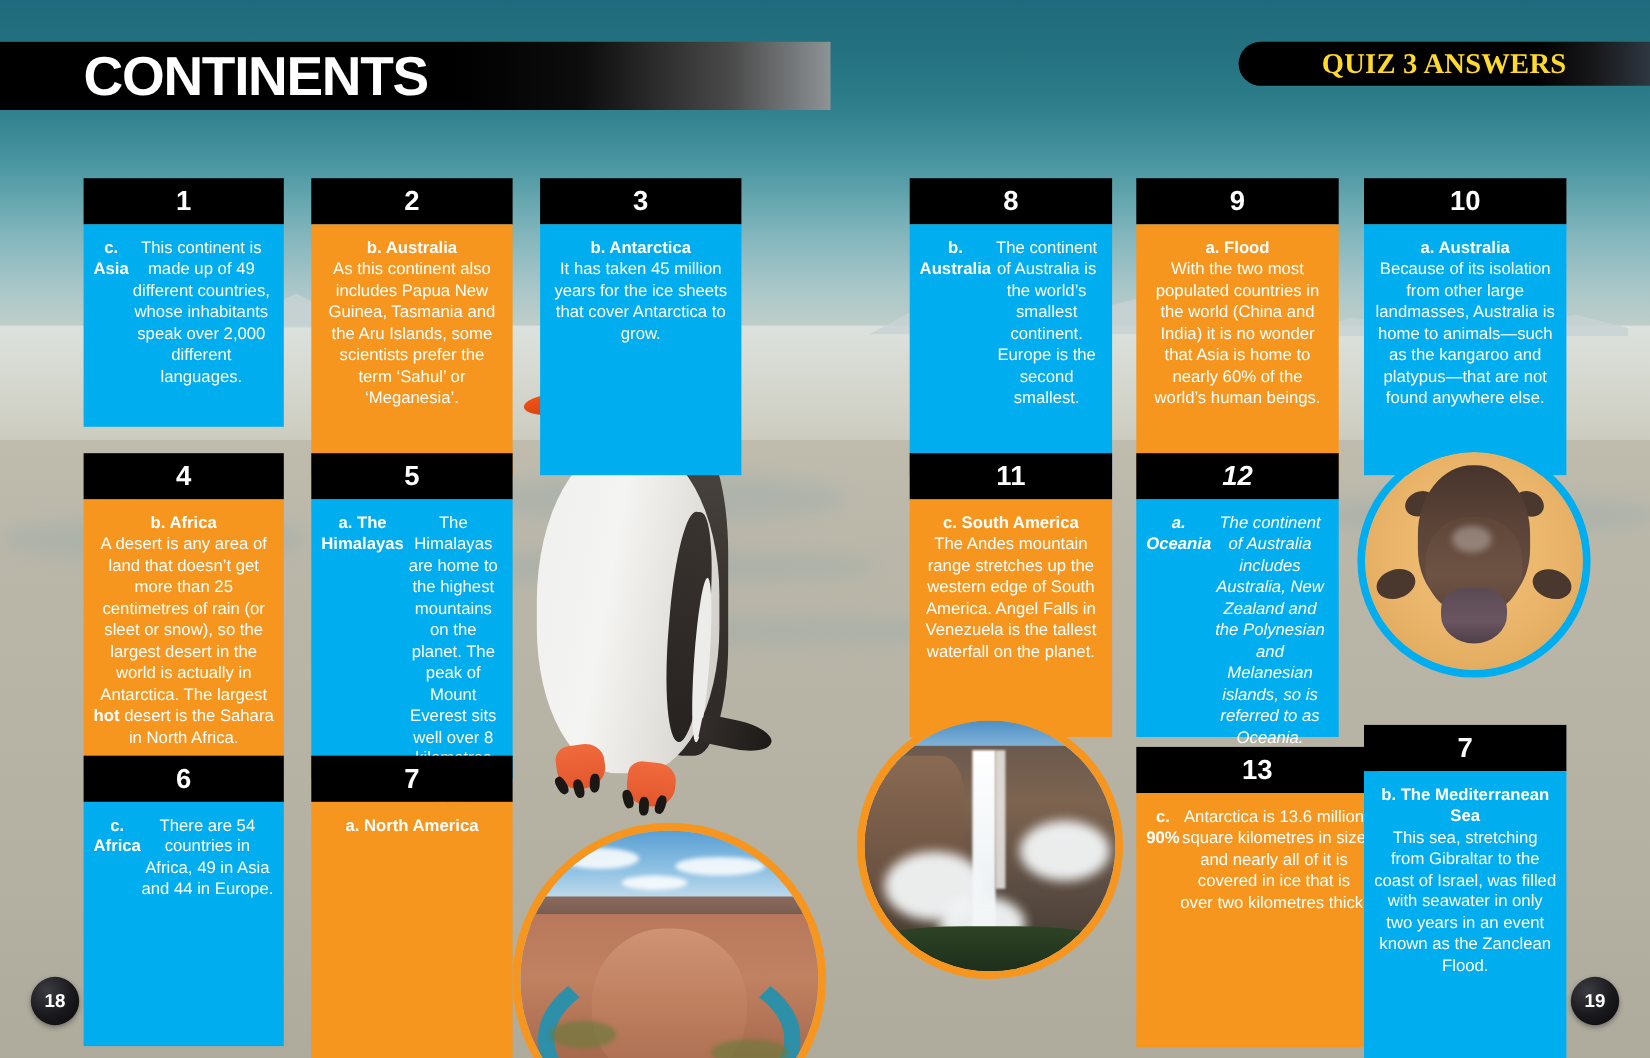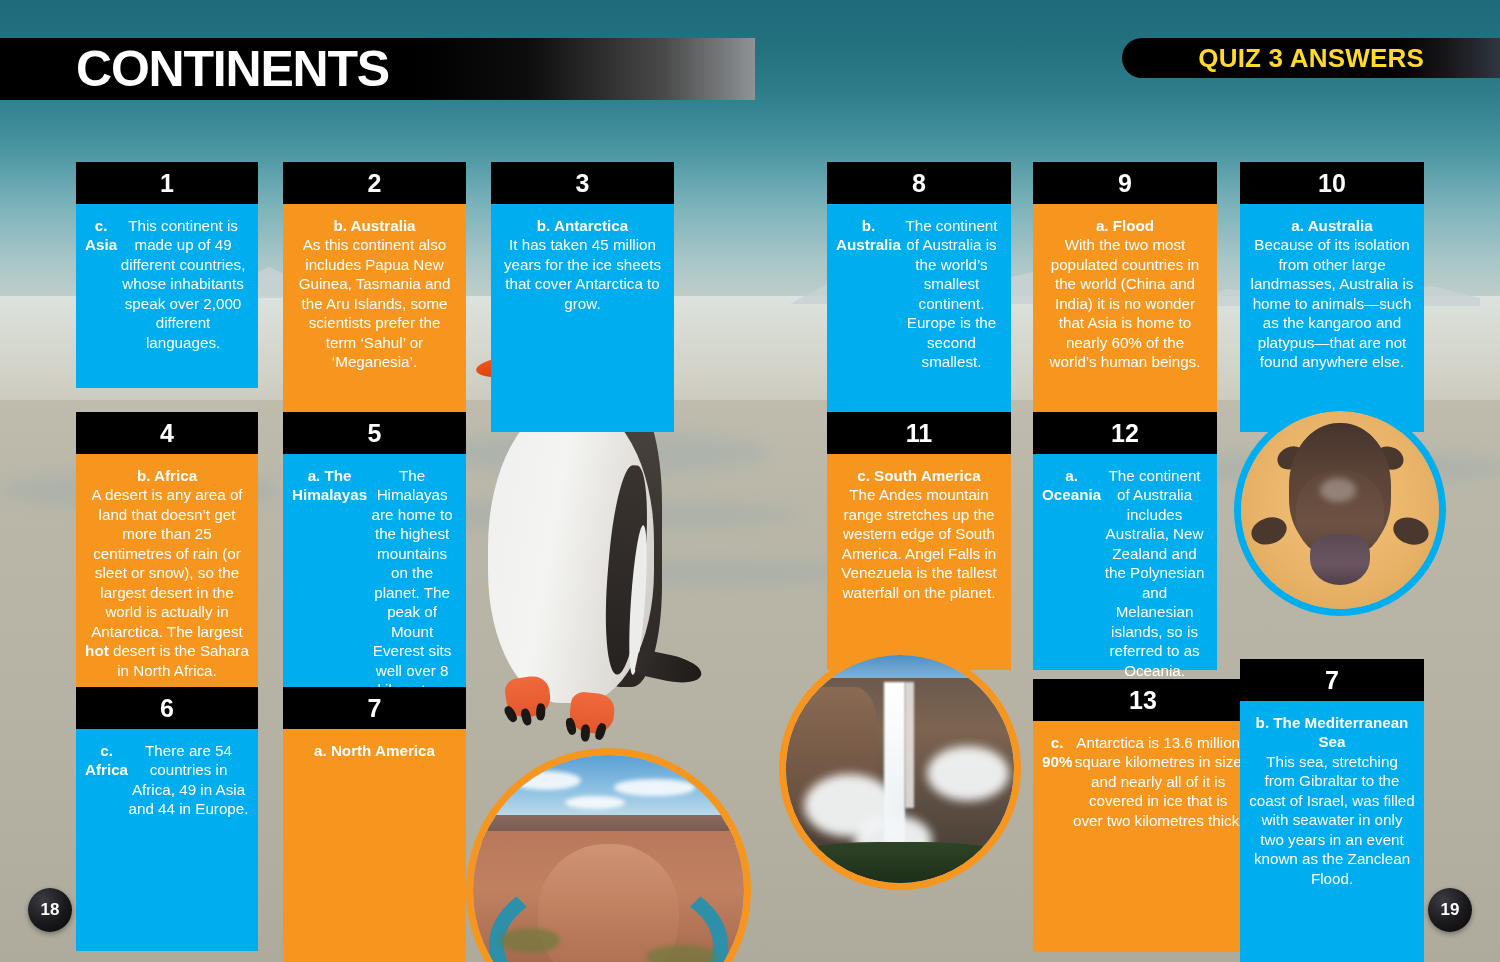--- a/index.html
+++ b/index.html
@@ -93,21 +93,21 @@
     padding: 0 76px 0 44px;
     background: linear-gradient(90deg, #000 0%, #000 72%, #17171a 86%, #2e3740 100%);
     border-radius: 22px 0 0 22px;
     display: flex; align-items: center;
   }
   .quiz-badge span {
     color: #ffd92b;
     font-size: 26px;
     font-weight: bold;
     letter-spacing: .2px;
-    font-family: Liberation Sans, sans-serif;
+    font-family: Liberation Serif, serif;
     margin-left: 32px;
   }
 
   
   .card { position: absolute; }
   .card-head {
     background: #000;
     height: 42px;
     display: flex; align-items: center; justify-content: center;
   }
@@ -400,21 +400,21 @@
   <div class="card" style="left:827px; top:412px; width:184px;">
     <div class="card-head">
       <div class="card-num">11</div>
     </div>
     <div class="card-body orange" style="height:216px;">
       <span class="ans">c. South America</span>
       <span class="det">The Andes mountain range stretches up the western edge of South America. Angel Falls in Venezuela is the tallest waterfall on the planet.</span>
     </div>
   </div>
 
-  <div class="card" style="left:1033px; top:412px; width:184px;">
+  <div class="card" style="left:1033px; top:412px; width:184px;font-style:italic;">
     <div class="card-head">
       <div class="card-num">12</div>
     </div>
     <div class="card-body blue vcenter" style="height:216px;">
       <span class="ans">a. Oceania</span>
       <span class="det">The continent of Australia includes Australia, New Zealand and the Polynesian and Melanesian islands, so is referred to as Oceania.</span>
     </div>
   </div>
 
   <div class="card" style="left:1033px; top:679px; width:220px;">

